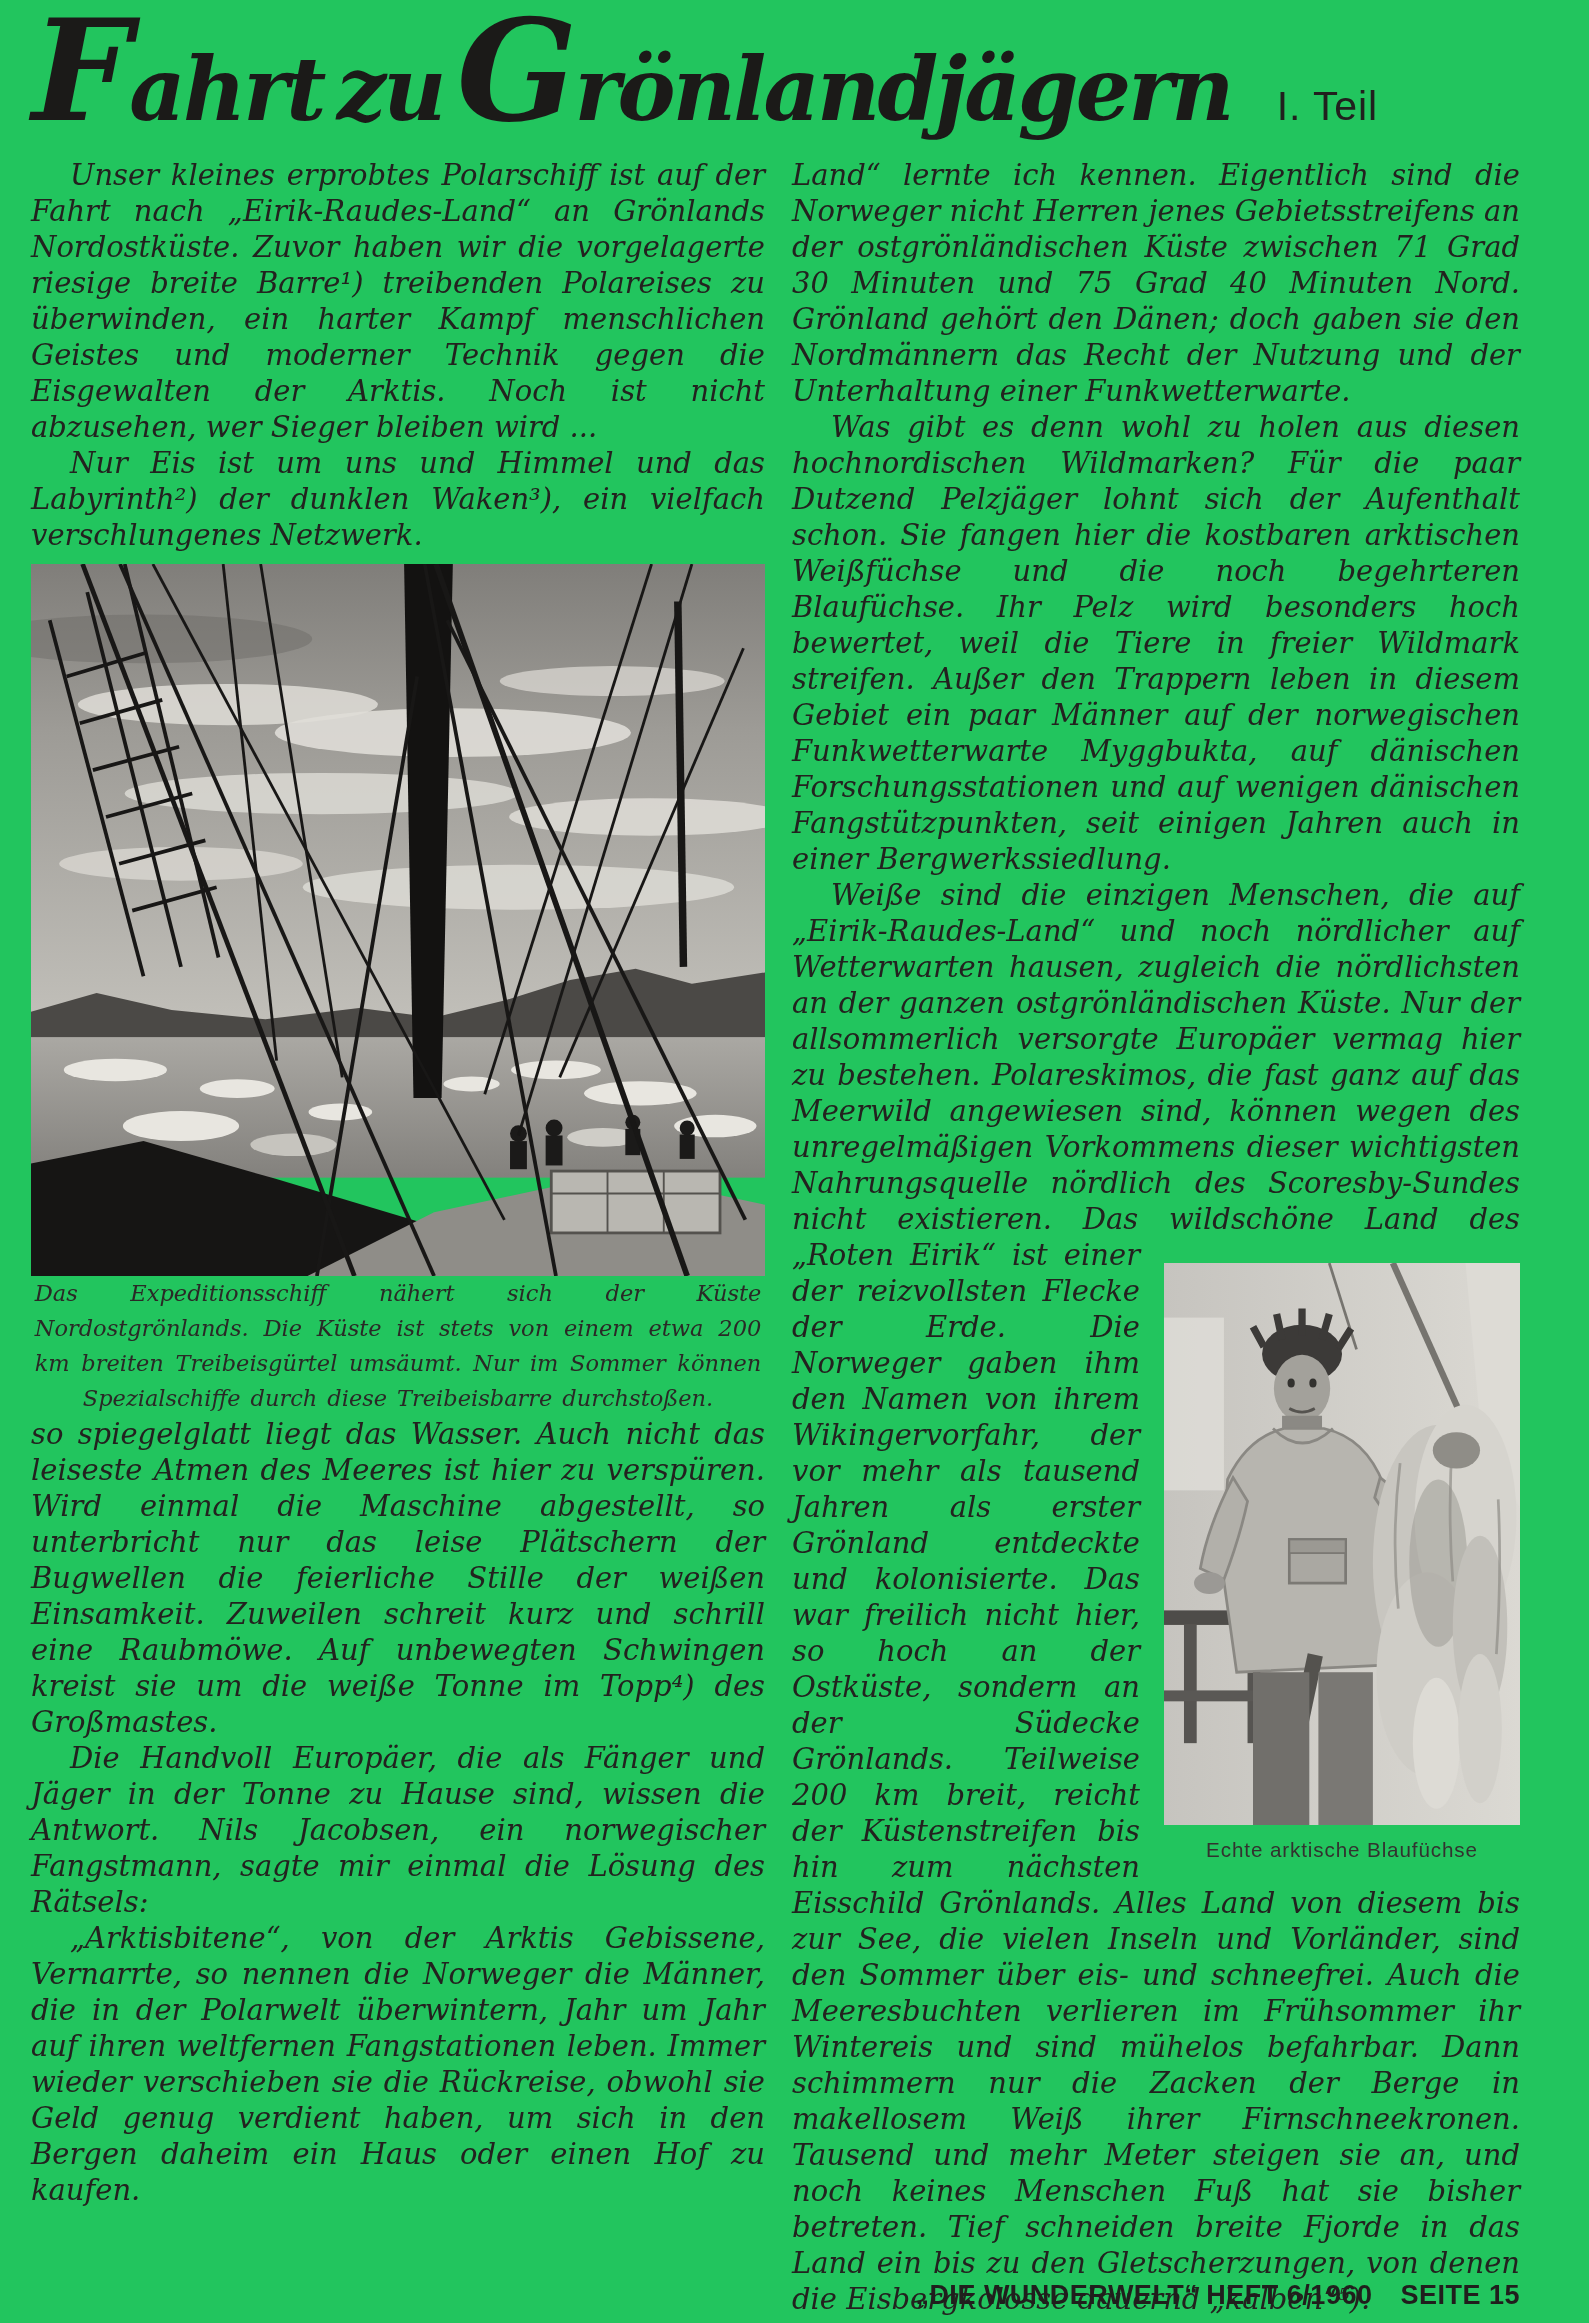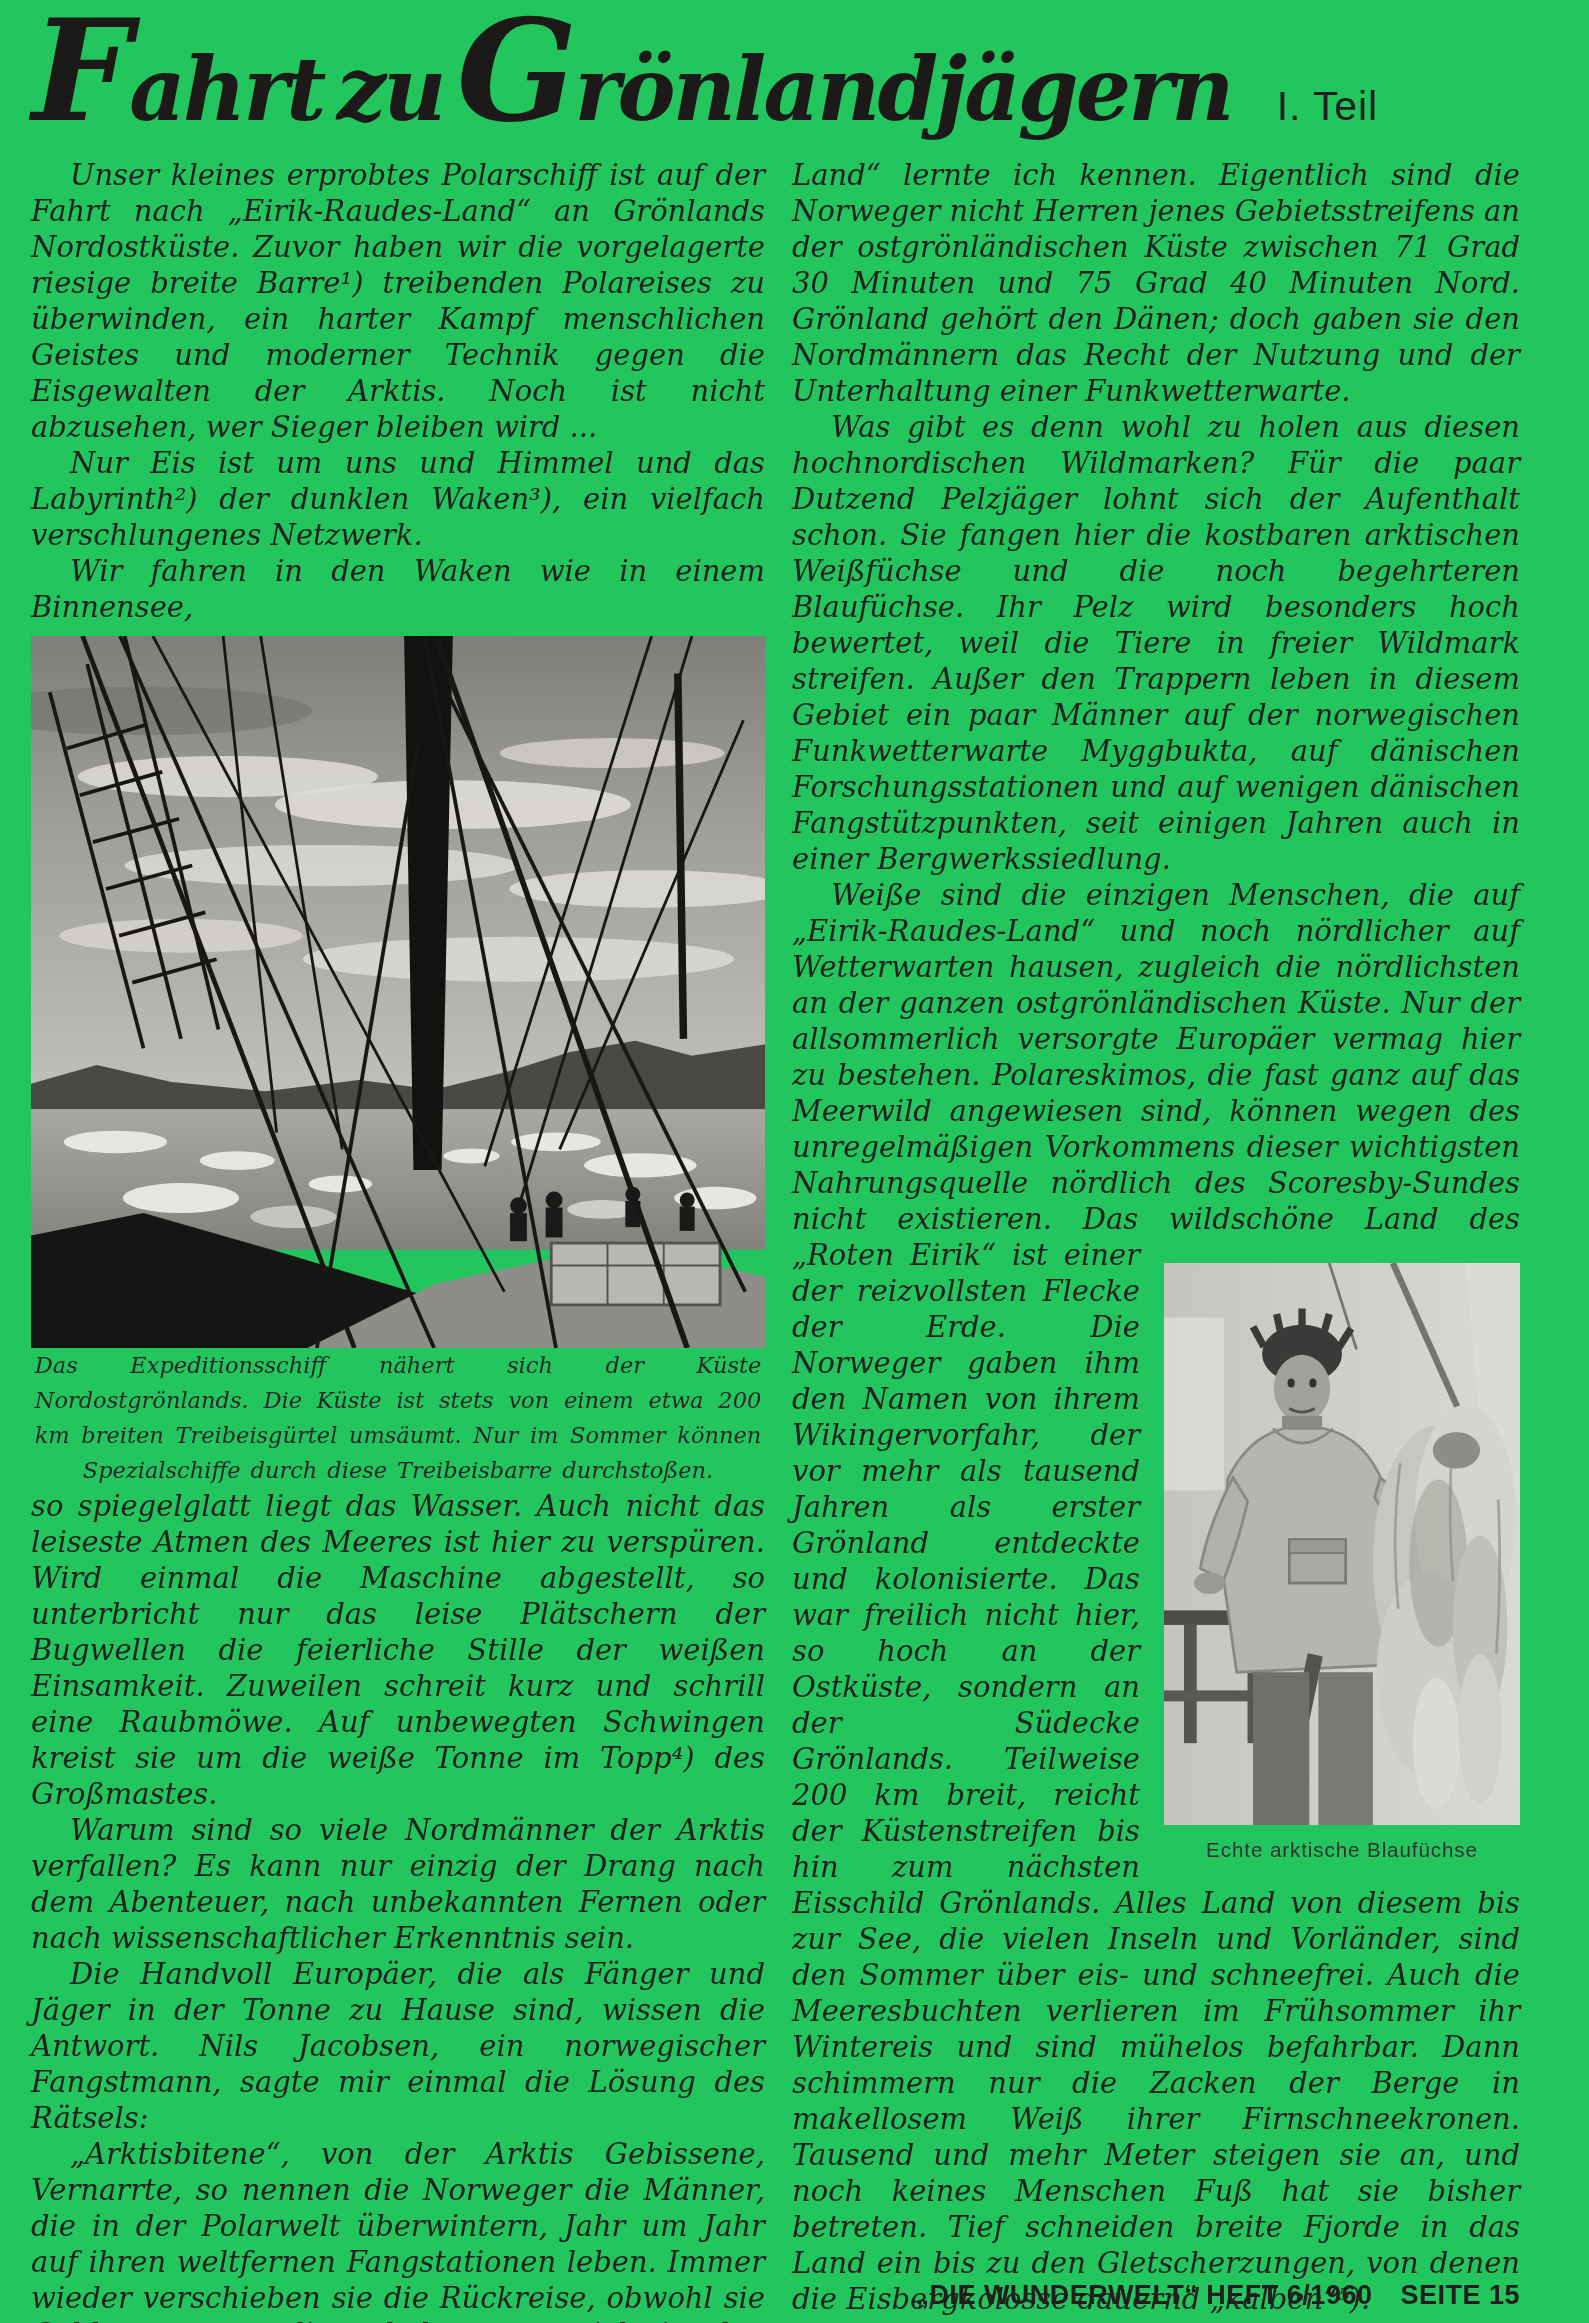--- a/index.html
+++ b/index.html
@@ -49,21 +49,20 @@
 
 <div class="page">
 
   <div class="title">
     <span class="t-script"><span class="t-init">F</span><span class="t-rest">ahrt</span><span class="t-sep">zu</span><span class="t-init">G</span><span class="t-rest">rönlandjägern</span></span><span class="t-part">I. Teil</span>
   </div>
 
   <div class="col lcol">
     <p class="ind">Unser kleines erprobtes Polarschiff ist auf der Fahrt nach „Eirik-Raudes-Land“ an Grönlands Nordostküste. Zuvor haben wir die vorgelagerte riesige breite Barre¹) treibenden Polareises zu überwinden, ein harter Kampf menschlichen Geistes und moderner Technik gegen die Eisgewalten der Arktis. Noch ist nicht abzusehen, wer Sieger bleiben wird ...</p>
     <p class="ind">Nur Eis ist um uns und Himmel und das Labyrinth²) der dunklen Waken³), ein vielfach verschlungenes Netzwerk.</p>
-    <p class="ind">Wir fahren in den Waken wie in einem Binnensee,</p>
 
     <div class="photo1">
       <svg viewBox="0 0 783 760" preserveAspectRatio="none">
         <defs>
           <linearGradient id="sky1" x1="0" y1="0" x2="0" y2="1">
             <stop offset="0" stop-color="#807e7a"></stop>
               <stop offset="0.35" stop-color="#9d9b96"></stop>
               <stop offset="1" stop-color="#c3c1bb"></stop>
           </linearGradient>
           <linearGradient id="sea1" x1="0" y1="0" x2="0" y2="1">
@@ -140,21 +139,20 @@
           <line x1="205" y1="0" x2="262" y2="530" stroke-width="3"></line>
           <line x1="245" y1="0" x2="332" y2="548" stroke-width="3"></line>
           <line x1="690" y1="40" x2="696" y2="430" stroke-width="8"></line>
         </g>
       </svg>
     </div>
 
     <p class="caption1">Das Expeditionsschiff nähert sich der Küste Nordostgrönlands. Die Küste ist stets von einem etwa 200 km breiten Treibeisgürtel umsäumt. Nur im Sommer können Spezialschiffe durch diese Treibeisbarre durchstoßen.</p>
 
     <p class="after-caption">so spiegelglatt liegt das Wasser. Auch nicht das leiseste Atmen des Meeres ist hier zu verspüren. Wird einmal die Maschine abgestellt, so unterbricht nur das leise Plätschern der Bugwellen die feierliche Stille der weißen Einsamkeit. Zuweilen schreit kurz und schrill eine Raubmöwe. Auf unbewegten Schwingen kreist sie um die weiße Tonne im Topp⁴) des Großmastes.</p>
-    <p class="ind">Warum sind so viele Nordmänner der Arktis verfallen? Es kann nur einzig der Drang nach dem Abenteuer, nach unbekannten Fernen oder nach wissenschaftlicher Erkenntnis sein.</p>
     <p class="ind">Die Handvoll Europäer, die als Fänger und Jäger in der Tonne zu Hause sind, wissen die Antwort. Nils Jacobsen, ein norwegischer Fangstmann, sagte mir einmal die Lösung des Rätsels:</p>
     <p class="ind">„Arktisbitene“, von der Arktis Gebissene, Vernarrte, so nennen die Norweger die Männer, die in der Polarwelt überwintern, Jahr um Jahr auf ihren weltfernen Fangstationen leben. Immer wieder verschieben sie die Rückreise, obwohl sie Geld genug verdient haben, um sich in den Bergen daheim ein Haus oder einen Hof zu kaufen.</p>
 
   </div>
 
   <div class="col rcol">
     <div class="float-spacer"></div>
 
     <div class="photo2-box">
       <div class="photo2">

